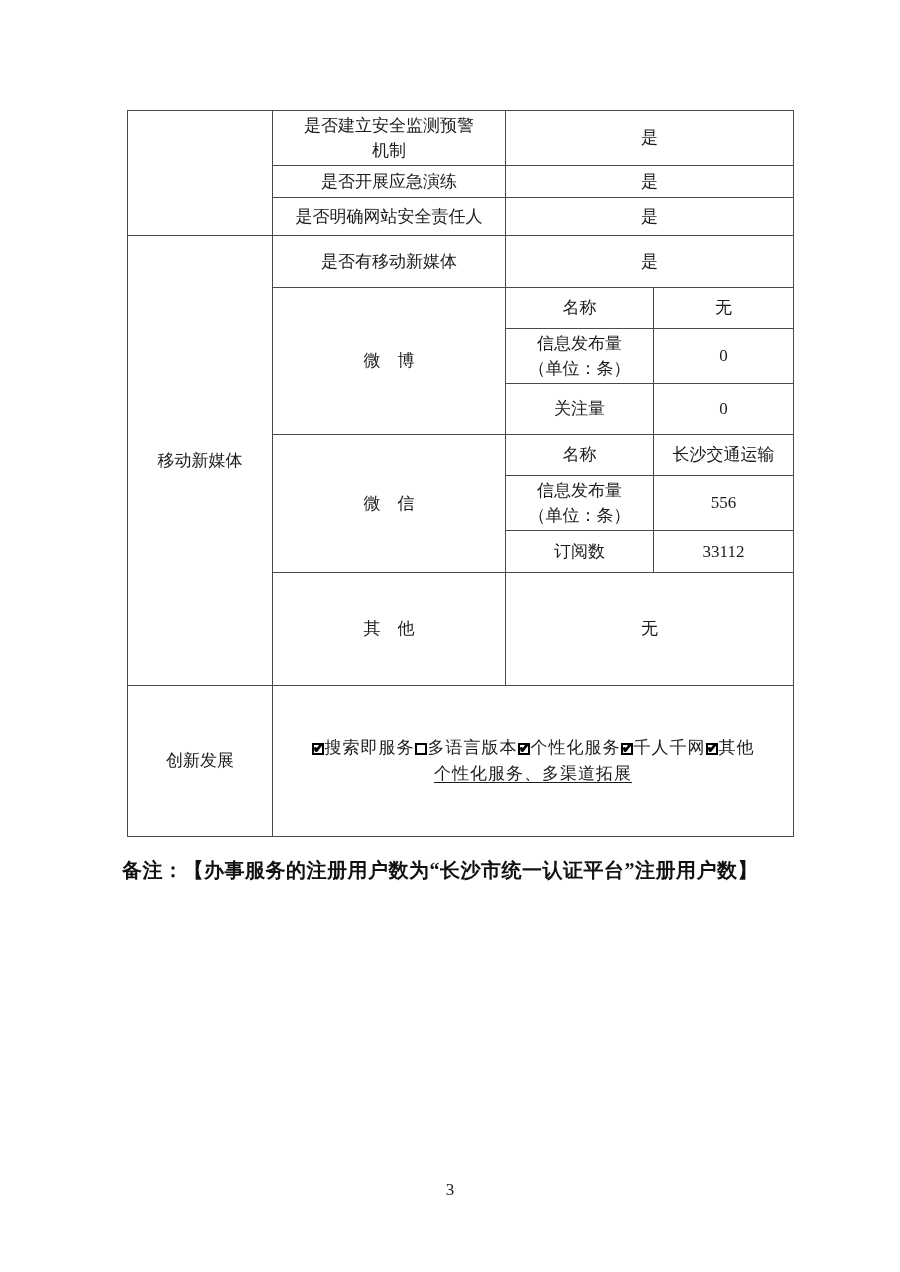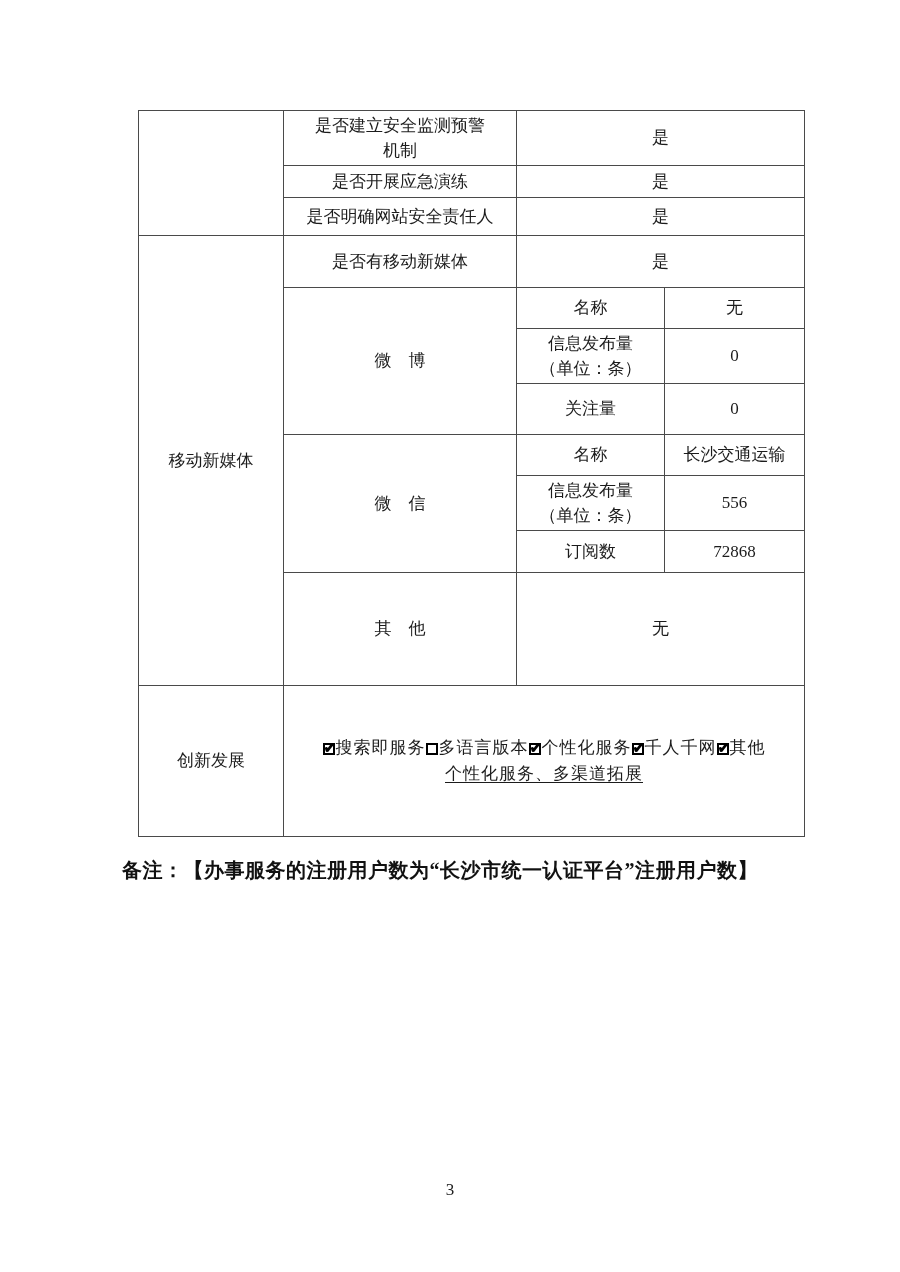--- a/index.html
+++ b/index.html
@@ -7,21 +7,21 @@
     width: 900px; height: 1272px;
     background: #ffffff;
     font-family: "Liberation Serif", "DejaVu Serif", serif;
     color: #1c1c1c;
     position: relative;
   }
   .page { position: relative; width: 900px; height: 1272px; overflow: hidden; }
 
   table.report {
     position: absolute;
-    left: 138px; top: 110px;
+    left: 127px; top: 110px;
     width: 666px;
     border-collapse: collapse;
     table-layout: fixed;
   }
   table.report td {
     border: 1px solid #4a4a4a;
     text-align: center;
     vertical-align: middle;
     font-size: 17px;
     line-height: 26px;
@@ -129,21 +129,21 @@
       <td>名称</td>
       <td>长沙交通运输</td>
     </tr>
     <tr style="height:53px">
       <td class="multi light-top" style="line-height:25px">信息发布量
 （单位：条）</td>
       <td class="light-top">556</td>
     </tr>
     <tr style="height:42px">
       <td class="light-top">订阅数</td>
-      <td class="light-top">72868</td>
+      <td class="light-top">33112</td>
     </tr>
 
     <tr style="height:113px">
       <td>其　他</td>
       <td colspan="2">无</td>
     </tr>
 
     <tr style="height:151px">
       <td>创新发展</td>
       <td colspan="3" class="innov-cell">

